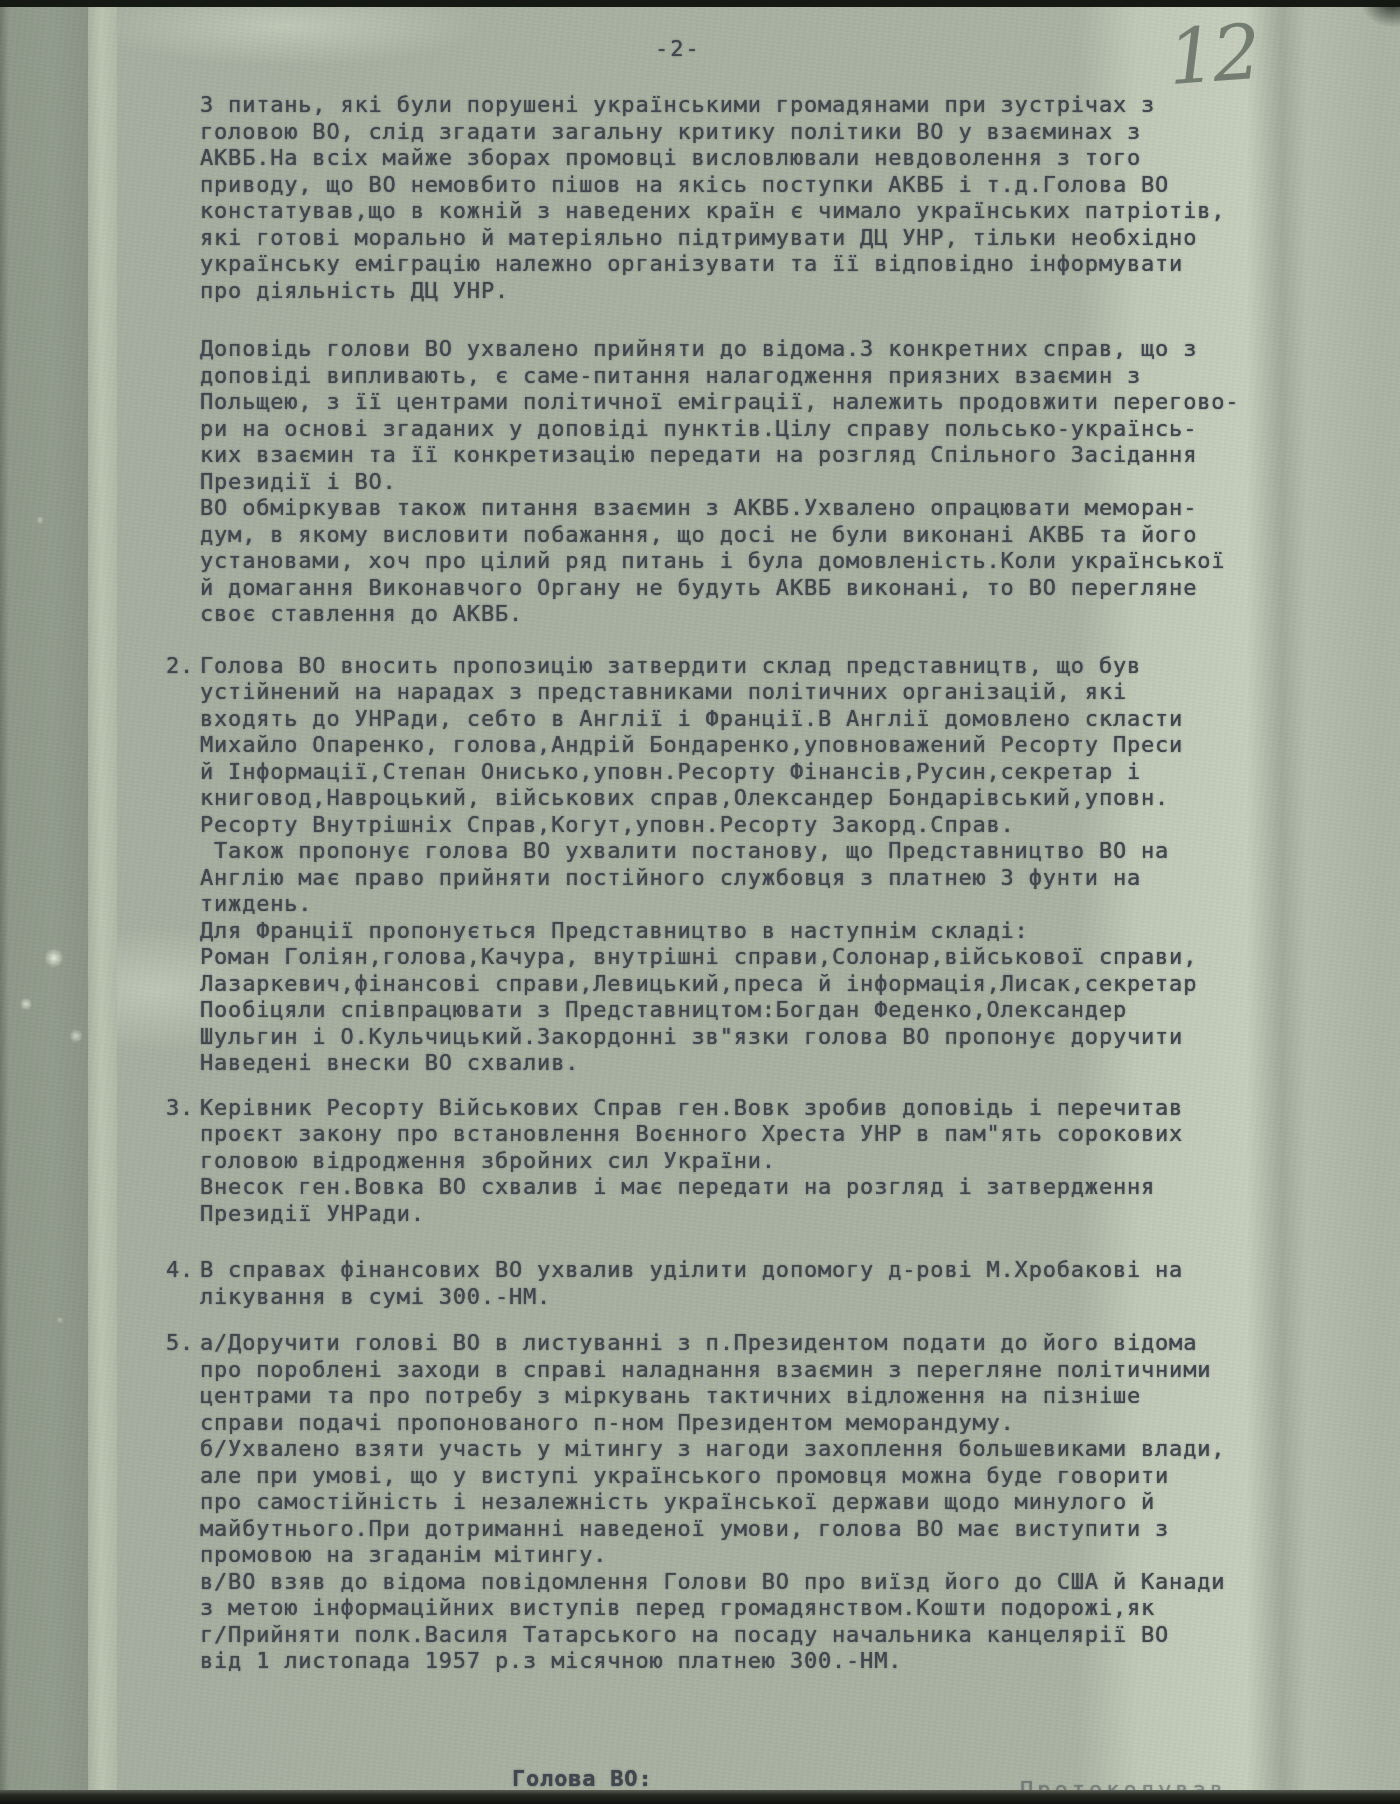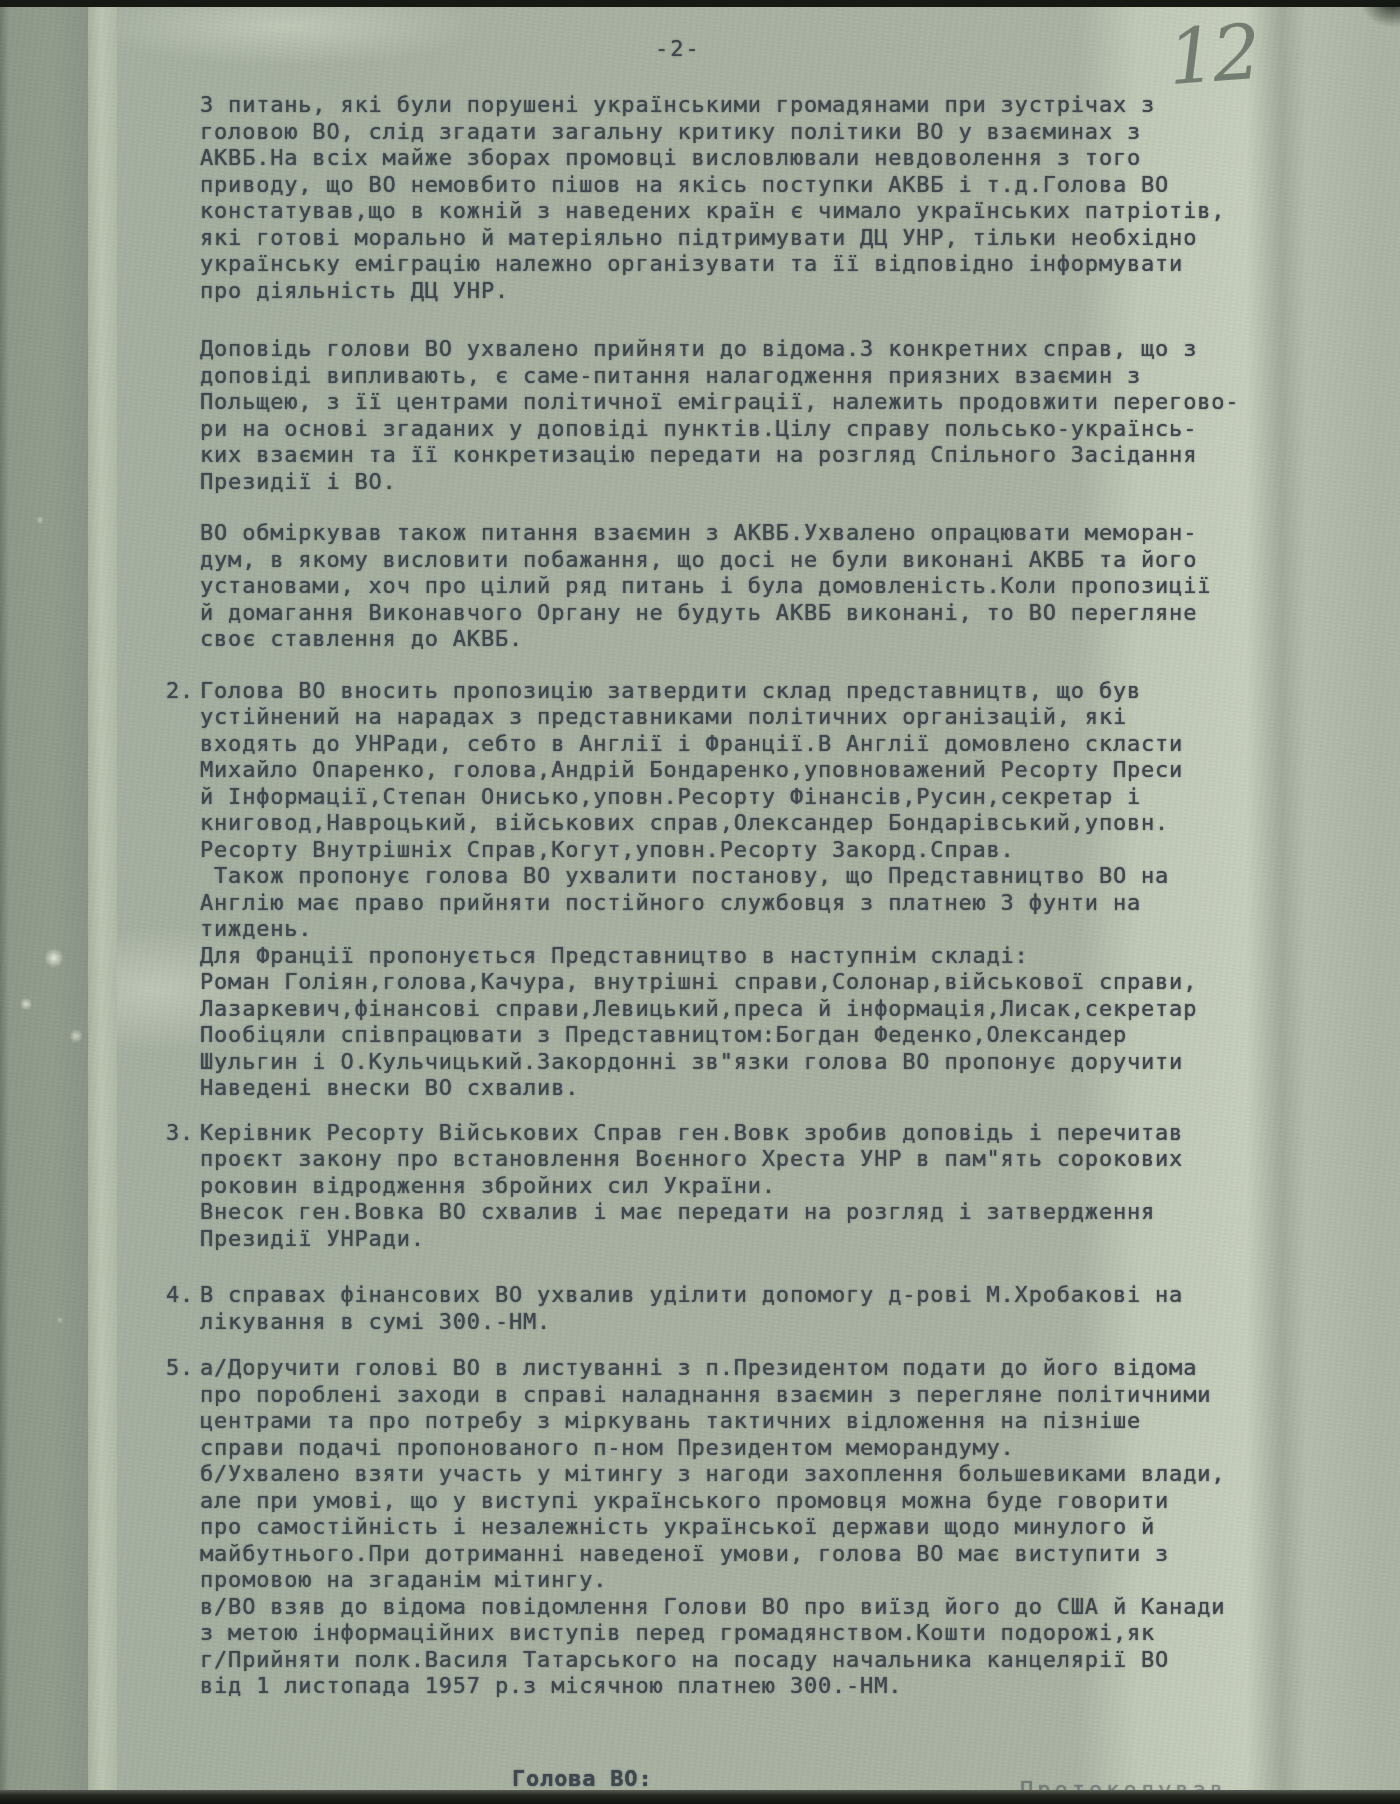--- a/index.html
+++ b/index.html
@@ -52,21 +52,21 @@
   .ink{color:#40474f;text-shadow:0 0 1px rgba(52,58,66,.85),0 0 2.5px rgba(52,58,66,.28);}
   .pageno{position:absolute;left:655px;top:36px;font-size:22px;letter-spacing:2px;z-index:3;}
   .handwritten{
     position:absolute;left:1168px;top:10px;z-index:3;
     font-family:"DejaVu Serif","Liberation Serif",serif;font-style:italic;font-weight:400;
     font-size:76px;color:rgba(92,102,92,.78);transform:rotate(-4deg);letter-spacing:-4px;
   }
   .doc-text{position:absolute;left:200px;top:92px;width:1090px;z-index:3;font-size:22px;letter-spacing:.8px;}
   .block{position:relative;line-height:26.5px;}
   .block:nth-of-type(2){margin-top:32px;}
-  .block:nth-of-type(3){margin-top:25px;}
+  .block:nth-of-type(3){}
   .block:nth-of-type(4){margin-top:25px;}
   .block:nth-of-type(5){margin-top:18px;}
   .block:nth-of-type(6){margin-top:30px;}
   .block:nth-of-type(7){margin-top:20px;}
   .block .num{position:absolute;left:-34px;top:0;}
   .line{white-space:pre;}
   .sig-left{position:absolute;left:512px;top:1766px;font-size:22px;letter-spacing:.8px;z-index:3;font-weight:bold;}
   .sig-right{
     position:absolute;left:1020px;top:1777px;font-size:22px;letter-spacing:4px;z-index:3;
     height:15px;overflow:hidden;opacity:.5;
@@ -98,21 +98,21 @@
         <div class="line">Доповідь голови ВО ухвалено прийняти до відома.З конкретних справ, що з</div>
         <div class="line">доповіді випливають, є саме-питання налагодження приязних взаємин з</div>
         <div class="line">Польщею, з її центрами політичної еміграції, належить продовжити перегово-</div>
         <div class="line">ри на основі згаданих у доповіді пунктів.Цілу справу польсько-українсь-</div>
         <div class="line">ких взаємин та її конкретизацію передати на розгляд Спільного Засідання</div>
         <div class="line">Президії і ВО.</div>
       </div>
       <div class="block plain">
         <div class="line">ВО обміркував також питання взаємин з АКВБ.Ухвалено опрацювати меморан-</div>
         <div class="line">дум, в якому висловити побажання, що досі не були виконані АКВБ та його</div>
-        <div class="line">установами, хоч про цілий ряд питань і була домовленість.Коли пропозиції</div>
+        <div class="line">установами, хоч про цілий ряд питань і була домовленість.Коли української</div>
         <div class="line">й домагання Виконавчого Органу не будуть АКВБ виконані, то ВО перегляне</div>
         <div class="line">своє ставлення до АКВБ.</div>
       </div>
       <div class="block numbered">
         <span class="num">2.</span>
         <div class="line">Голова ВО вносить пропозицію затвердити склад представництв, що був</div>
         <div class="line">устійнений на нарадах з представниками політичних організацій, які</div>
         <div class="line">входять до УНРади, себто в Англії і Франції.В Англії домовлено скласти</div>
         <div class="line">Михайло Опаренко, голова,Андрій Бондаренко,уповноважений Ресорту Преси</div>
         <div class="line">й Інформації,Степан Онисько,уповн.Ресорту Фінансів,Русин,секретар і</div>
@@ -125,21 +125,21 @@
         <div class="line">Роман Голіян,голова,Качура, внутрішні справи,Солонар,військової справи,</div>
         <div class="line">Лазаркевич,фінансові справи,Левицький,преса й інформація,Лисак,секретар</div>
         <div class="line">Пообіцяли співпрацювати з Представництом:Богдан Феденко,Олександер</div>
         <div class="line">Шульгин і О.Кульчицький.Закордонні зв"язки голова ВО пропонує доручити</div>
         <div class="line">Наведені внески ВО схвалив.</div>
       </div>
       <div class="block numbered">
         <span class="num">3.</span>
         <div class="line">Керівник Ресорту Військових Справ ген.Вовк зробив доповідь і перечитав</div>
         <div class="line">проєкт закону про встановлення Воєнного Хреста УНР в пам"ять сорокових</div>
-        <div class="line">роковин відродження збройних сил України.</div>
+        <div class="line">головою відродження збройних сил України.</div>
         <div class="line">Внесок ген.Вовка ВО схвалив і має передати на розгляд і затвердження</div>
         <div class="line">Президії УНРади.</div>
       </div>
       <div class="block numbered">
         <span class="num">4.</span>
         <div class="line">В справах фінансових ВО ухвалив уділити допомогу д-рові М.Хробакові на</div>
         <div class="line">лікування в сумі 300.-НМ.</div>
       </div>
       <div class="block numbered">
         <span class="num">5.</span>

